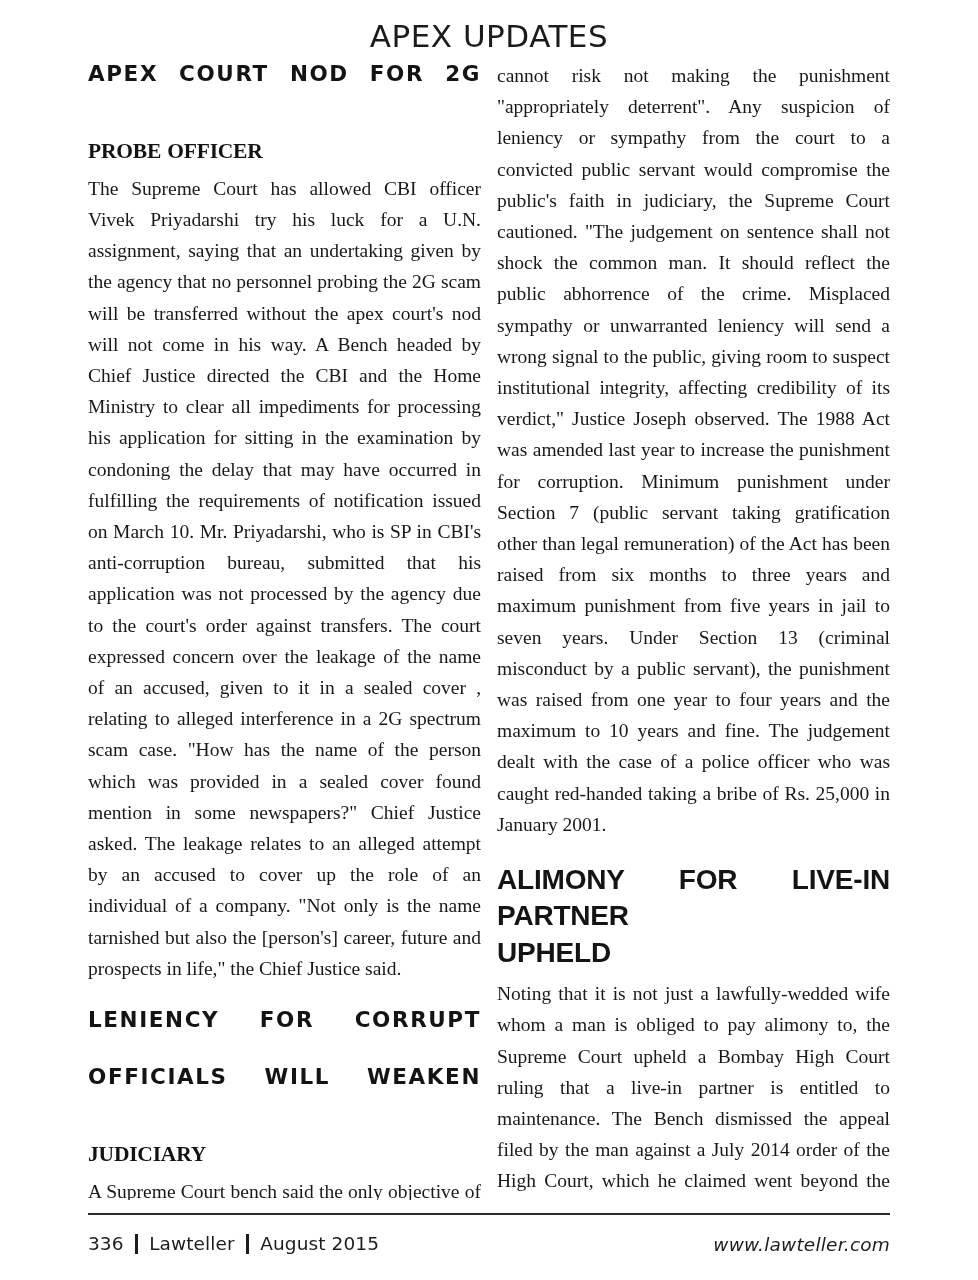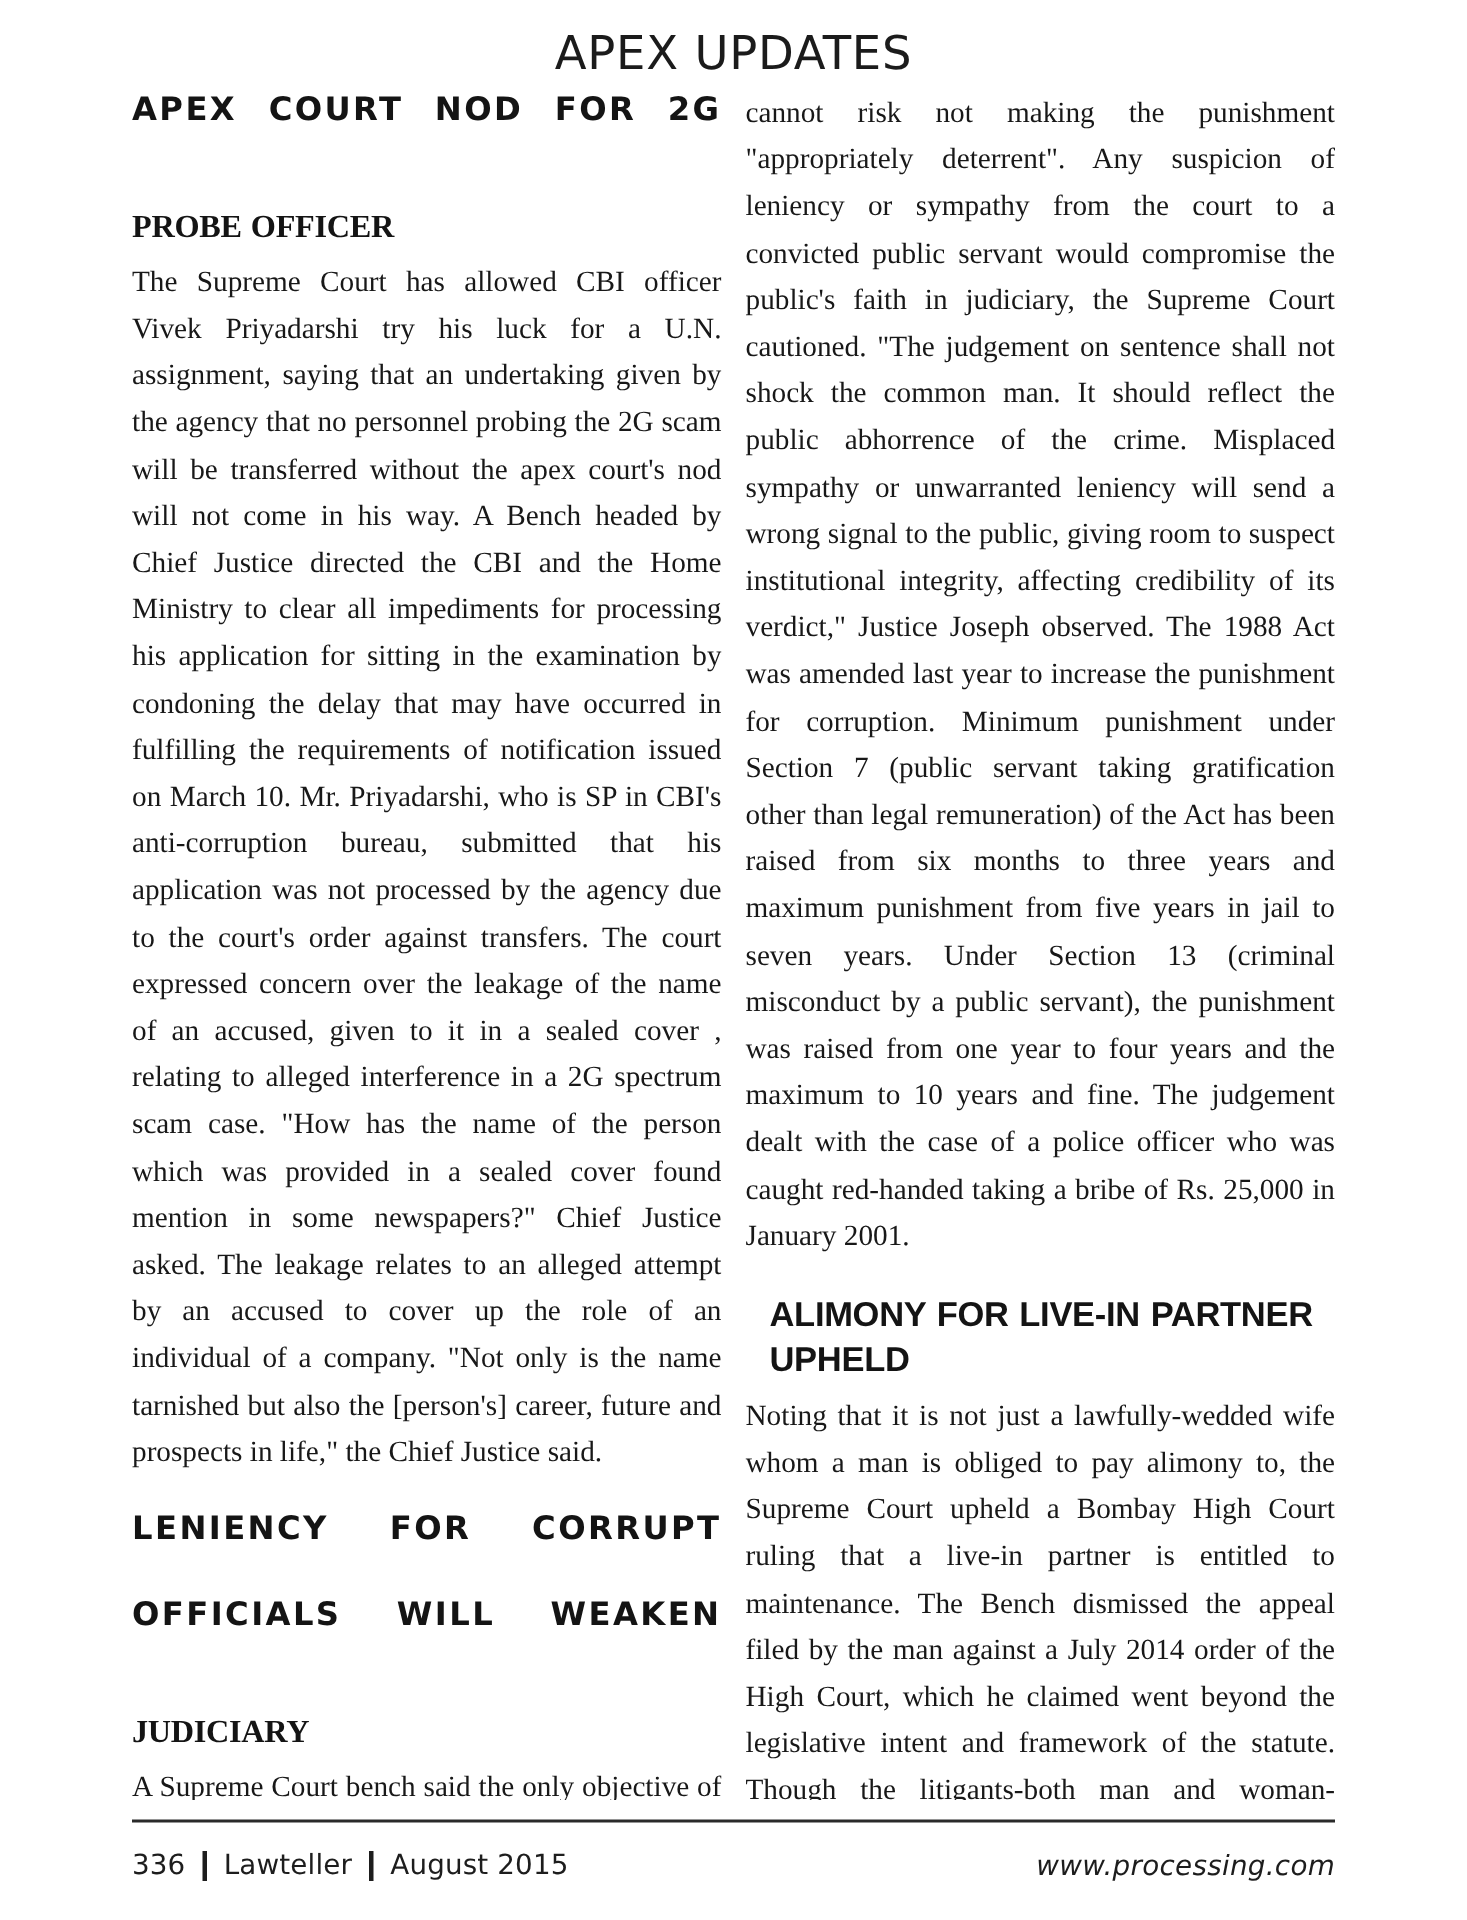--- a/index.html
+++ b/index.html
@@ -76,23 +76,22 @@
   }
   h2.head.tracked .lastline {
     letter-spacing: -0.2px;
     font-family: Liberation Serif, serif;
     display: block;
     margin-top: 20px;
   }
   h2.head.tight {
     letter-spacing: -0.2px;
     font-family: "Liberation Sans", "DejaVu Sans", sans-serif;
-    font-size: 23px;
+    font-size: 28px;
     line-height: 1.3;
-    margin-left: 16px;
   }
   h2.head .line {
     display: block;
   }
   h2.head .line.stretch {
     display: block;
     text-align: justify;
   }
   h2.head .line.stretch::after {
     content: "";
@@ -209,16 +208,16 @@
   <div class="footer-rule"></div>
 
   <div class="footer">
     <div class="footer-left">
       <span>336</span>
       <span class="sep"></span>
       <span>Lawteller</span>
       <span class="sep"></span>
       <span>August 2015</span>
     </div>
-    <div class="footer-right">www.processing.com</div>
+    <div class="footer-right">www.lawteller.com</div>
   </div>
 
 </div>
 
 </body></html>

